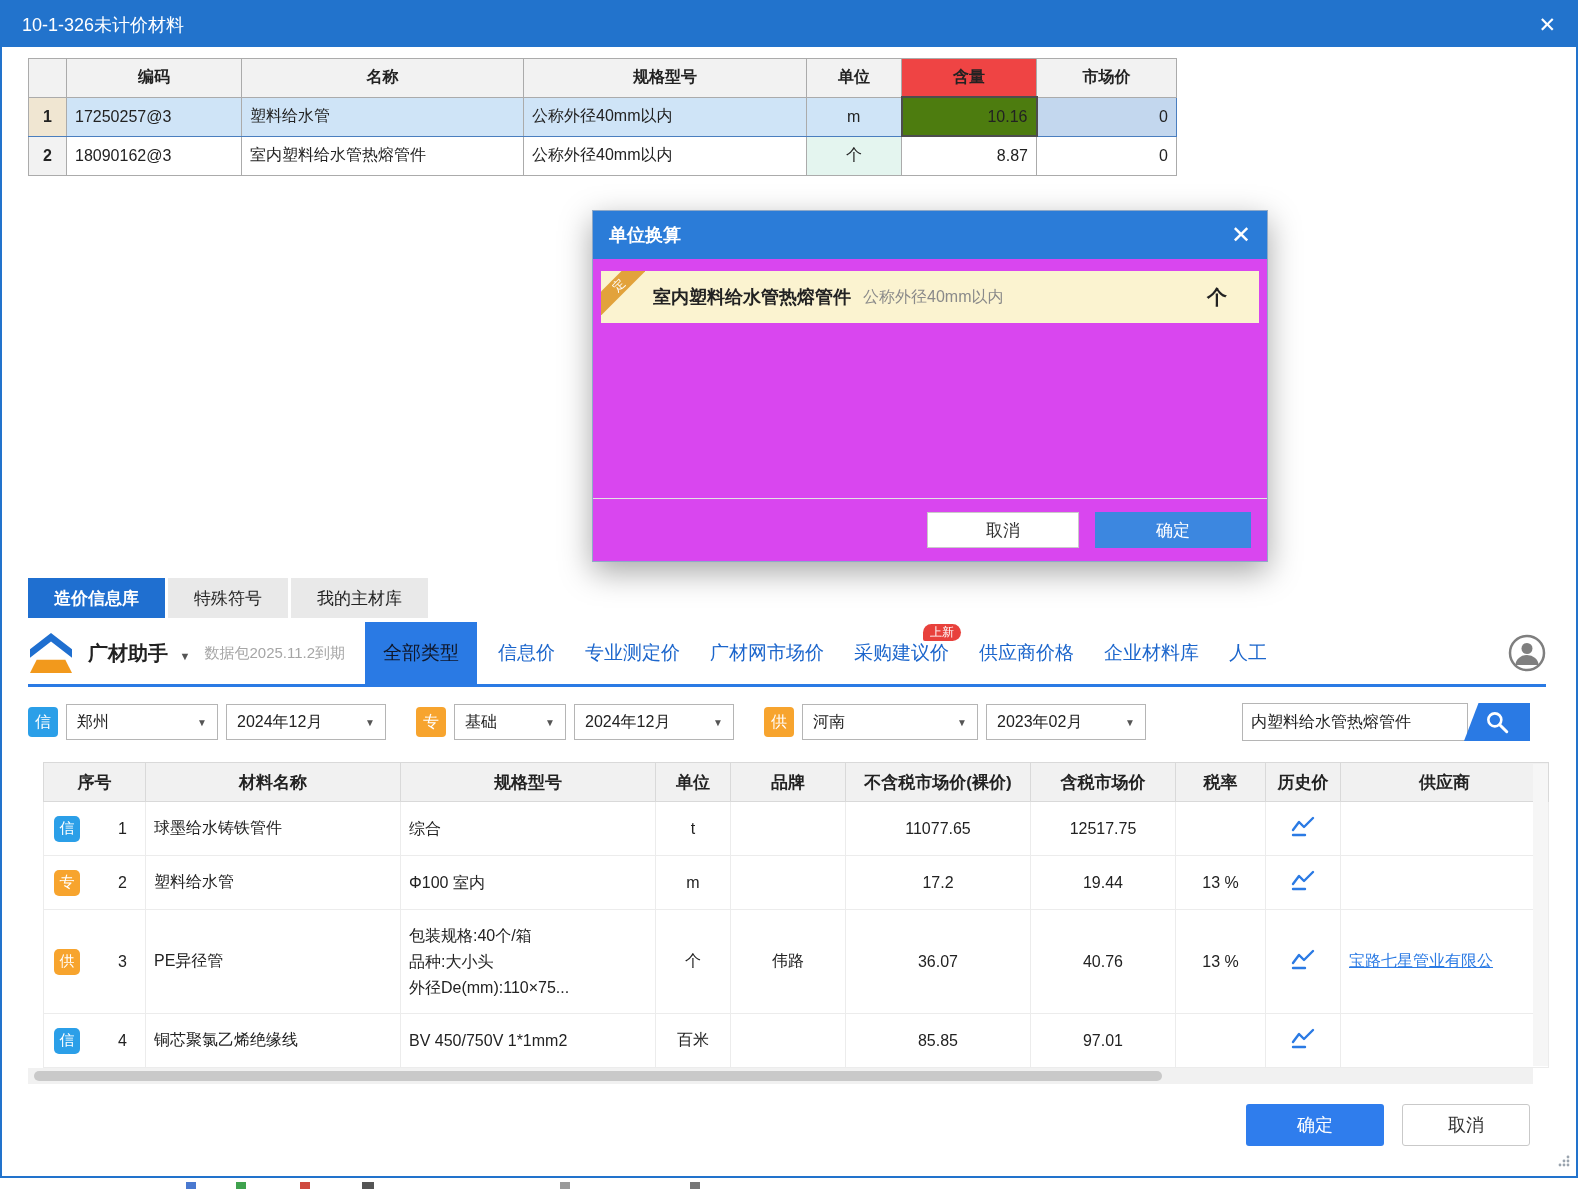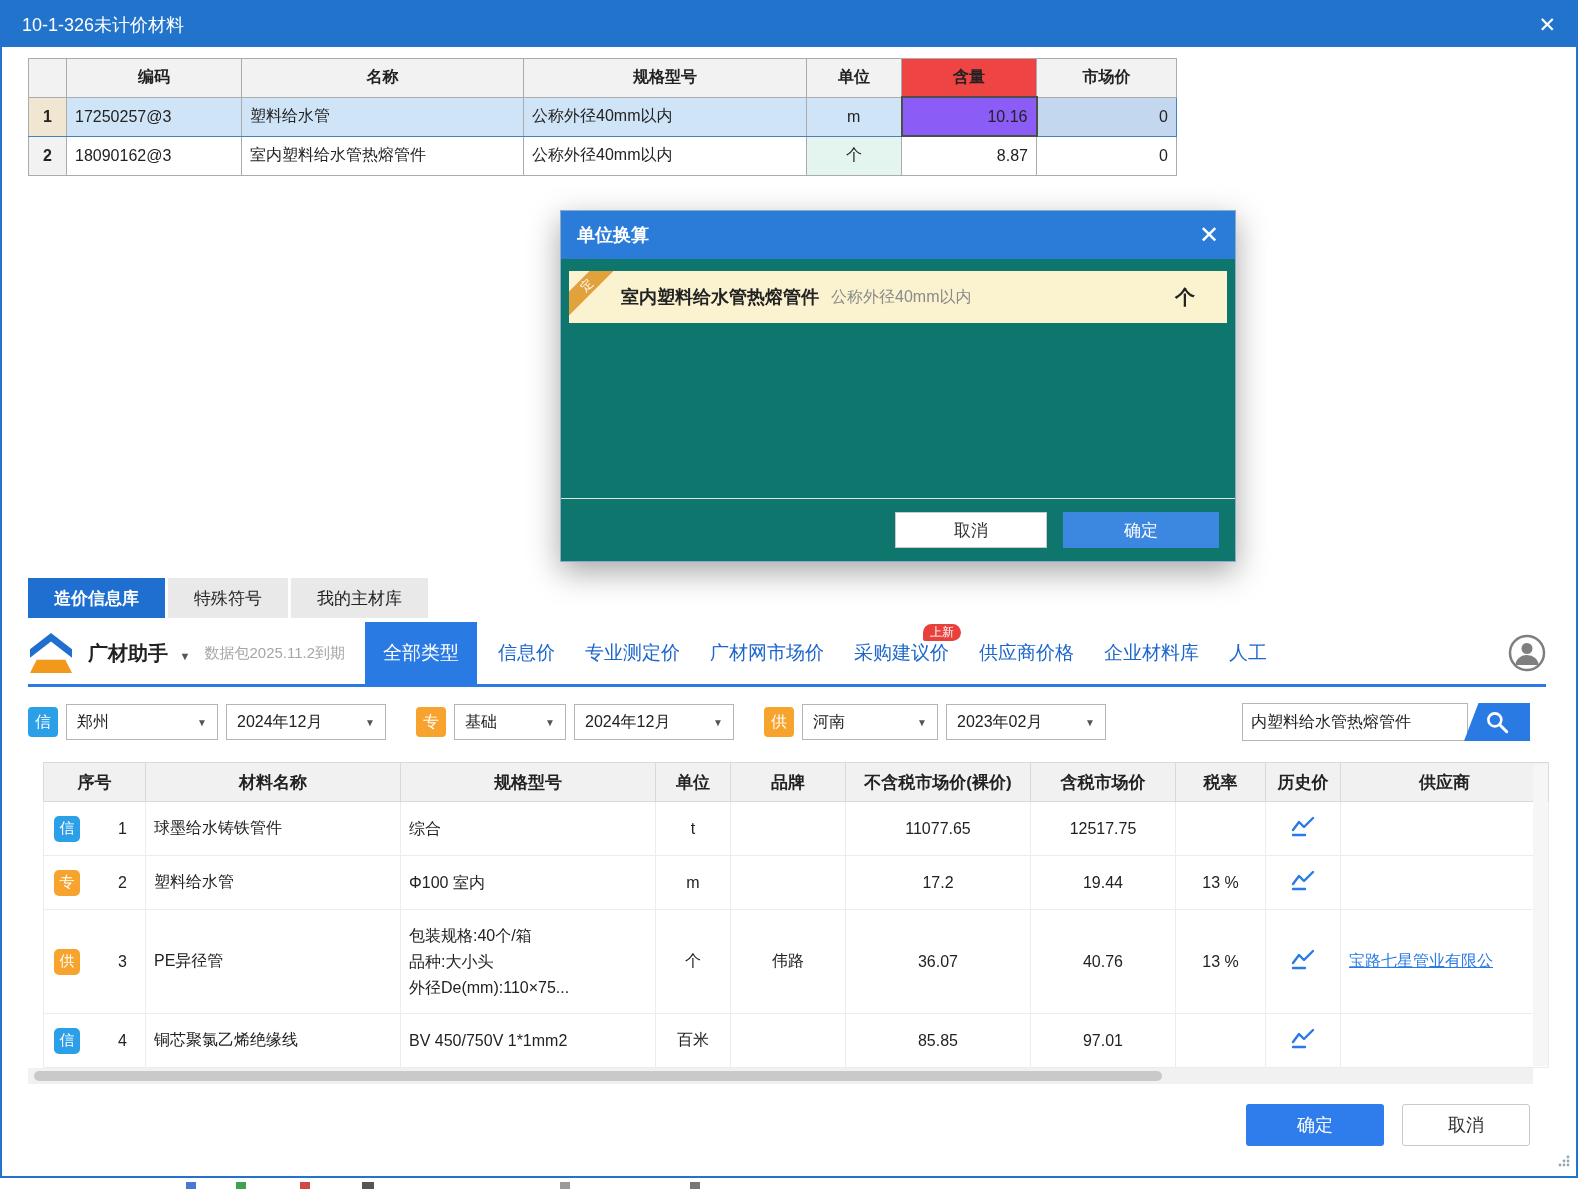--- a/index.html
+++ b/index.html
@@ -15,26 +15,26 @@
   
   .top-table { position:absolute; left:26px; top:56px; border-collapse:collapse; table-layout:fixed; font-size:16px; }
   .top-table th { background:#f2f2f2; border:1px solid #ababab; height:37px; font-weight:700; text-align:center; padding:0 6px; }
   .top-table th.hl { background:#ef4444; font-weight:700; }
   .top-table td { border:1px solid #ababab; height:39px; padding:0 8px; background:#fff; box-sizing:border-box; }
   .top-table td.rownum { background:#f2f2f2; text-align:center; font-weight:700; padding:0; }
   .top-table td.center { text-align:center; }
   .top-table td.num { text-align:right; }
   .top-table tr.sel td { background:#cfe4f7; border-top:1px solid #4a7ebf; border-bottom:1px solid #4a7ebf; }
   .top-table tr.sel td.rownum { background:#f0e6d2; }
-  .top-table tr.sel td.edit { background:#8b5cf6; border:2px solid #4d4d4d; }
+  .top-table tr.sel td.edit { background:#4d7c0f; border:2px solid #4d4d4d; }
   .top-table tr.sel td.selcell { background:#c3d7ee; border:1px solid #4a7ebf; }
   .top-table td.mint { background:#e4f5ef; }
 
   
-  .modal { position:absolute; left:558px; top:208px; width:676px; height:352px; background:#0f766e;
+  .modal { position:absolute; left:590px; top:208px; width:676px; height:352px; background:#d946ef;
            border:1px solid #8fa9c8; box-shadow:0 10px 30px rgba(0,0,0,.35); box-sizing:border-box; }
   .modal-header { height:48px; background:#2b7cd8; color:#fff; display:flex; align-items:center;
                   padding:0 16px; font-size:18px; font-weight:700; box-sizing:border-box; }
   .modal-header .close { margin-left:auto; font-size:24px; font-weight:400; cursor:pointer; }
   .modal-item { position:relative; margin:12px 8px 0 8px; height:52px; background:#fbf3d0;
                 display:flex; align-items:center; padding:0 32px 0 52px; box-sizing:border-box; }
   .modal-item .iname { font-size:18px; font-weight:700; color:#222; white-space:nowrap; }
   .modal-item .ispec { font-size:16px; color:#8a8a8a; margin-left:12px; white-space:nowrap; }
   .modal-item .iunit { margin-left:auto; font-size:20px; font-weight:700; }
   .ribbon { position:absolute; left:0; top:0; width:44px; height:44px; overflow:hidden; }
@@ -56,21 +56,21 @@
   .tab { padding:0 26px; display:flex; align-items:center; background:#e9e9e9; font-size:17px; color:#222; cursor:pointer; }
   .tab.active { background:#1f6fd0; color:#fff; font-weight:700; }
 
   
   .toolbar { position:absolute; left:26px; right:30px; top:620px; height:62px; display:flex; align-items:center; }
   .brand { font-size:20px; font-weight:700; margin-left:14px; white-space:nowrap; cursor:pointer; }
   .brand-caret { font-size:11px; color:#555; margin-left:6px; }
   .package { font-size:15px; color:#a6a6a6; margin-left:14px; white-space:nowrap; }
   .nav { display:flex; align-items:center; margin-left:20px; height:100%; }
   .nav-item { font-size:19px; color:#1c66cc; margin:0 15px; position:relative; cursor:pointer; white-space:nowrap; }
-  .nav-item.active { background:#2a7ae4; color:#ffffff; align-self:stretch; display:flex; align-items:center;
+  .nav-item.active { background:#2a7ae4; color:#0f172a; align-self:stretch; display:flex; align-items:center;
                      padding:0 18px; margin:0 6px 0 0; }
   .new-badge { position:absolute; top:-16px; right:-12px; background:#e8413c; color:#fff; font-size:12px;
                padding:1px 7px; border-radius:9px 9px 9px 2px; line-height:15px; }
   .avatar { margin-left:auto; cursor:pointer; display:flex; }
   .toolbar-underline { position:absolute; left:26px; right:30px; top:682px; height:3px; background:#2a7ae4; }
 
   
   .filters { position:absolute; left:26px; top:701px; height:38px; display:flex; align-items:center; }
   .fbadge { width:30px; height:30px; border-radius:4px; color:#fff; font-size:16px; flex:0 0 auto;
             display:flex; align-items:center; justify-content:center; }
@@ -251,21 +251,21 @@
       <span class="fbadge orange gap">专</span>
       <span class="fselect" style="width:112px">
         <span>基础</span>
           <span class="caret">▼</span>
       </span>
       <span class="fselect" style="width:160px">
         <span>2024年12月</span>
           <span class="caret">▼</span>
       </span>
       <span class="fbadge orange gap">供</span>
-      <span class="fselect" style="width:136px">
+      <span class="fselect" style="width:176px">
         <span>河南</span>
           <span class="caret">▼</span>
       </span>
       <span class="fselect" style="width:160px">
         <span>2023年02月</span>
           <span class="caret">▼</span>
       </span>
     </div>
     <div class="search">
       <input class="search-input" type="text" value="内塑料给水管热熔管件" style="">

